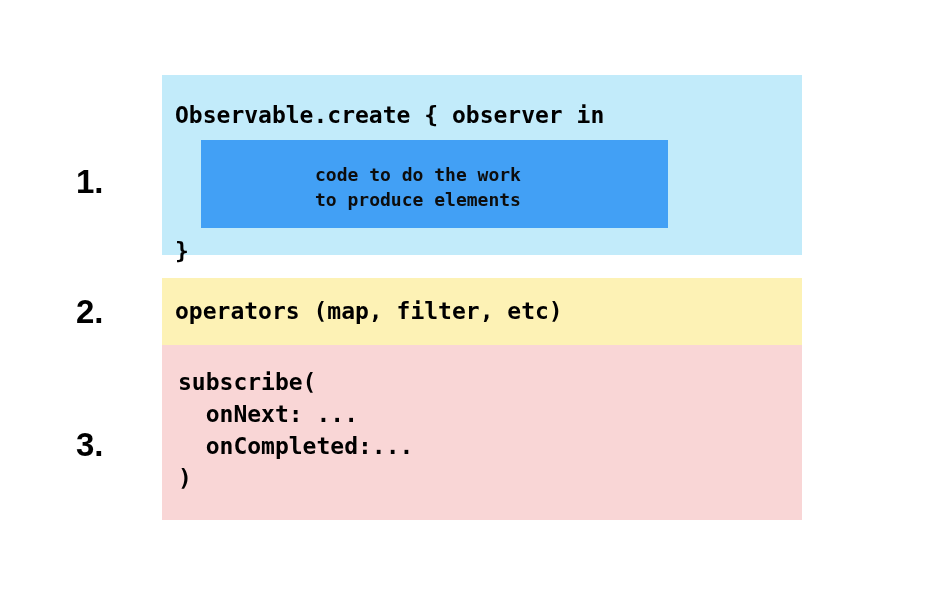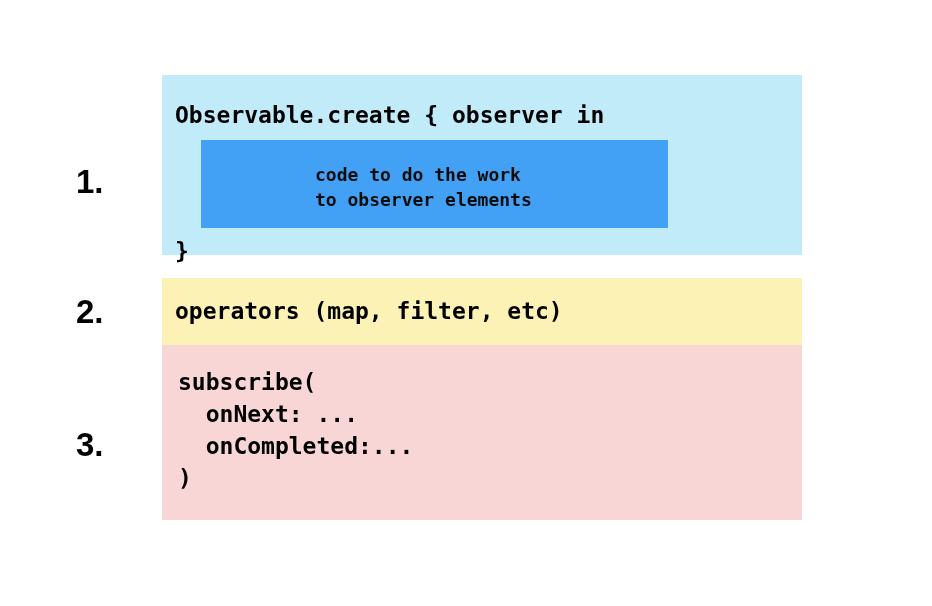--- a/index.html
+++ b/index.html
@@ -139,21 +139,21 @@
   <div class="step-number" id="step-number-3">3.</div>
 
   <div id="bands">
 
     <div class="band" id="band-create">
 
       <div class="code" id="create-open-line">Observable.create { observer in</div>
 
       <div id="work-box">
         <div id="work-box-text">code to do the work
-to observer elements</div>
+to produce elements</div>
       </div>
 
       <div class="code" id="create-close-line">}</div>
     </div>
 
     <div class="band" id="band-subscribe">
       <div class="code" id="subscribe-block">subscribe(
   onNext: ...
   onCompleted:...
 )</div>

